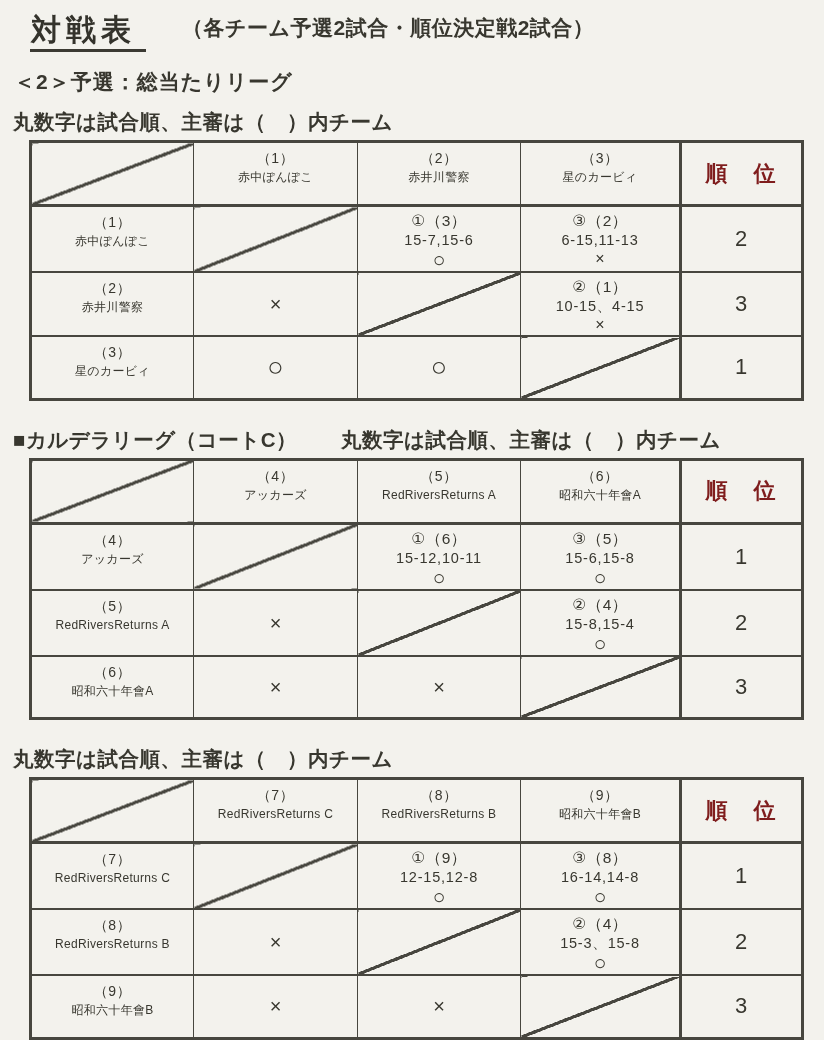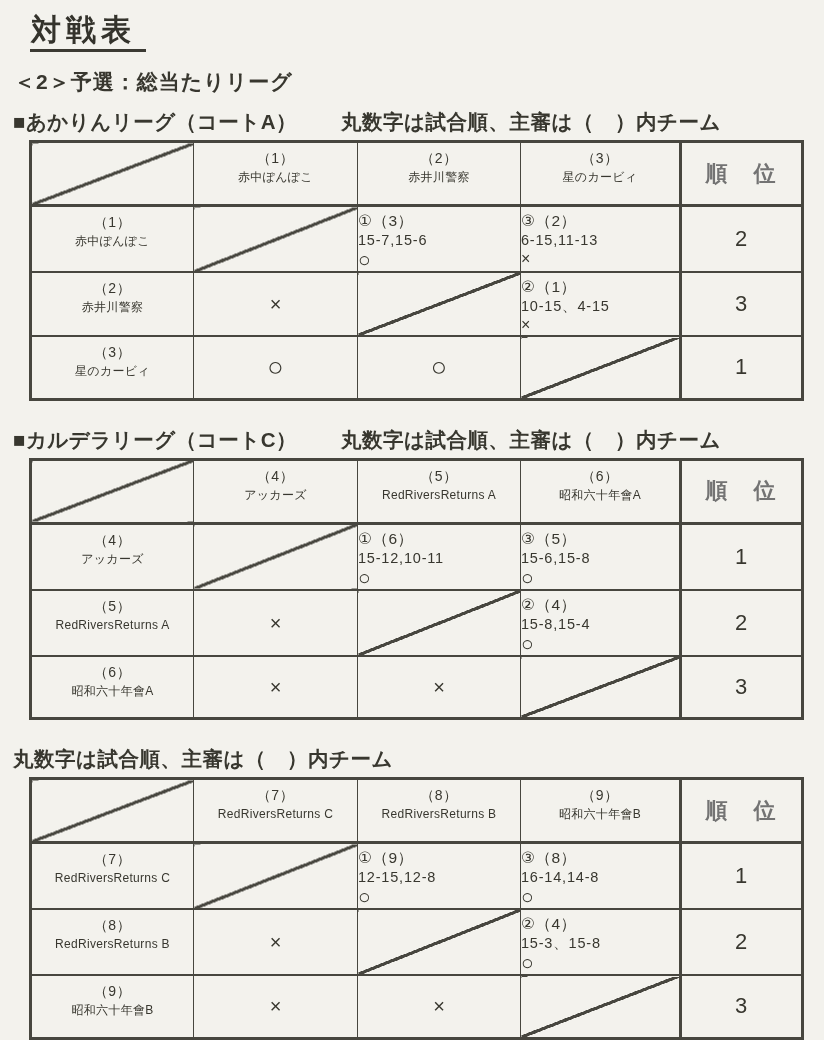--- a/index.html
+++ b/index.html
@@ -43,49 +43,49 @@
       transparent calc(50% - 1.6px), #47463f calc(50% - 1.6px),
       #47463f calc(50% + 1.6px), transparent calc(50% + 1.6px));
   }
 
   .chead, .rlabel { vertical-align: top; text-align: center; padding-top: 7px; }
   .cnum  { font-size: 14px; line-height: 17px; letter-spacing: 0.5px; }
   .cname { font-size: 12px; line-height: 18px; margin-top: 1px; letter-spacing: 0.3px; }
 
   .rankhead {
     text-align: center; vertical-align: middle;
-    font-size: 22px; font-weight: 600; letter-spacing: 2px; color: #737373;
-  }
-
-  .match { vertical-align: top; padding-top: 4px; }
+    font-size: 22px; font-weight: 600; letter-spacing: 2px; color: #7f1d1d;
+  }
+
+  .match { vertical-align: top; text-align: center; padding-top: 4px; }
   .order { font-size: 15.5px; line-height: 20px; letter-spacing: 0.5px; }
   .score { font-size: 14.5px; line-height: 17px; letter-spacing: 0.8px; margin-top: 1px; }
   .mark  { margin-top: 0; }
   .mark.o { font-size: 21px; line-height: 22px; }
   .mark.x { font-size: 16px; line-height: 20px; }
 
   td.solo { vertical-align: middle; text-align: center; padding: 0; }
   td.solo .mark { margin: 0; }
   td.solo .mark.o { font-size: 27px; line-height: 1; }
   td.solo .mark.x { font-size: 20px; line-height: 1; }
 
   .rank { text-align: center; vertical-align: middle; font-size: 22px; letter-spacing: 1px; }
 </style>
 </head>
 <body>
 
 <header class="titlebar">
   <span class="page-title">対戦表</span>
+  <span class="title-note">（各チーム予選2試合・順位決定戦2試合）</span>
 </header>
 
 <div class="subtitle">＜2＞予選：総当たりリーグ</div>
 
 <section class="league first">
   <div class="league-head">
-    <span>■あかりんリーグ（コートA）</span>
     <span>丸数字は試合順、主審は（　）内チーム</span>
   </div>
   <table class="grid">
     <colgroup>
         <col style="width:163px">
         <col style="width:164px">
         <col style="width:163px">
         <col style="width:160px">
         <col style="width:122px">
       </colgroup>

